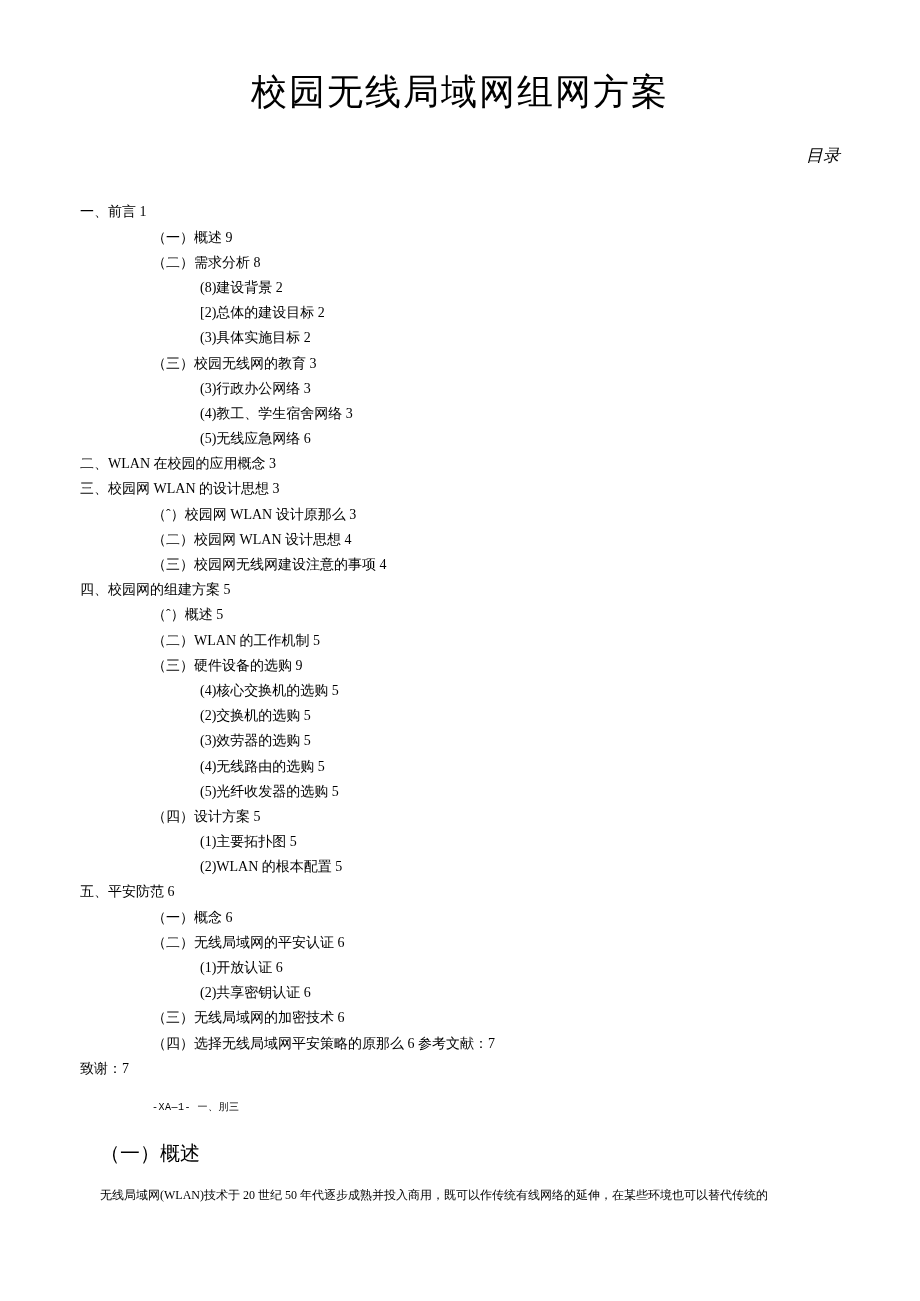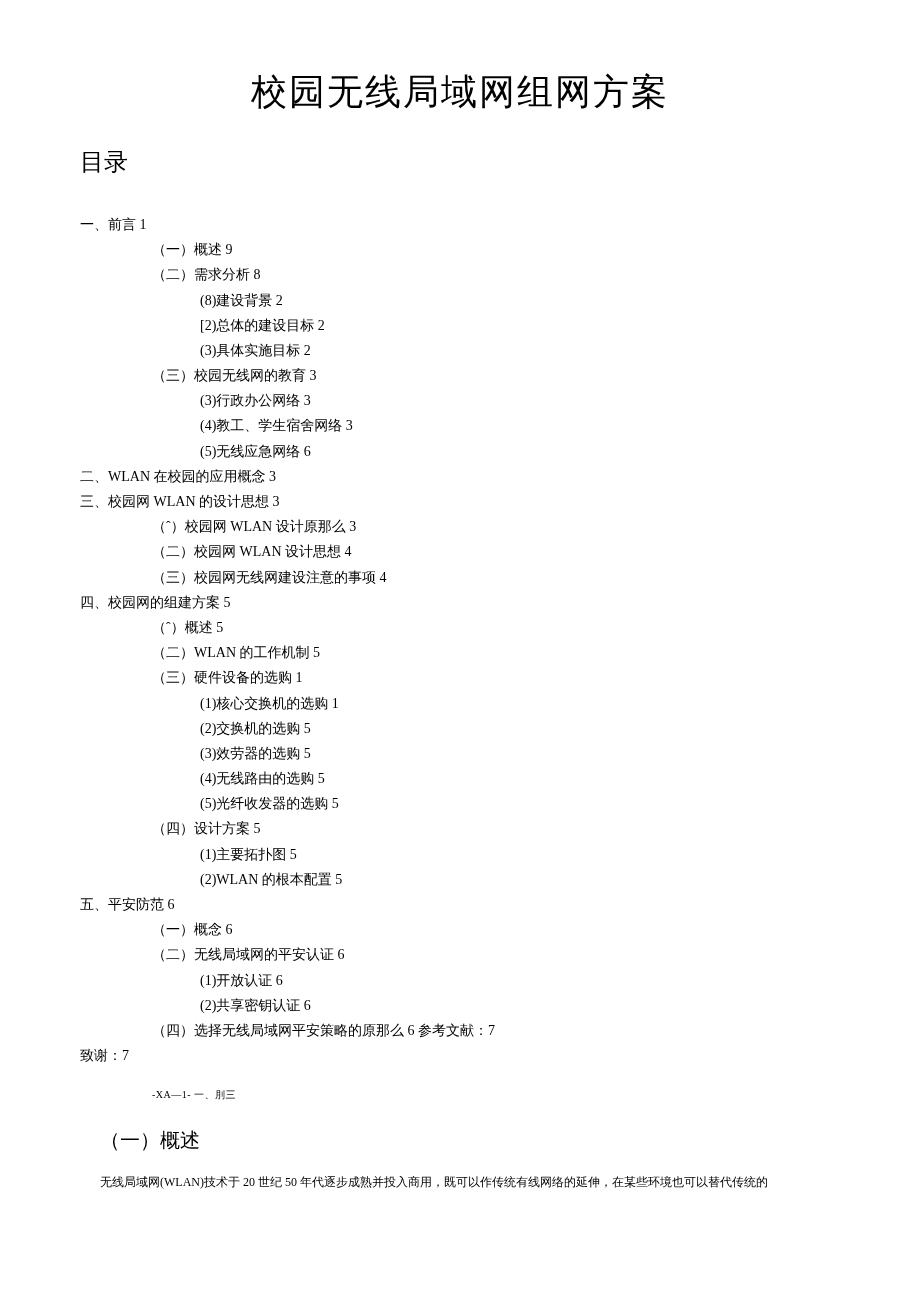--- a/index.html
+++ b/index.html
@@ -14,33 +14,35 @@
     line-height: 1.8;
   }
   .title {
     font-size: 36px;
     text-align: center;
     font-weight: normal;
     margin-bottom: 16px;
     letter-spacing: 2px;
   }
   .subtitle {
-    font-size: 24px;
-    text-align: left;
+    font-size: 17px;
+    text-align: right;
     margin-bottom: 28px;
+    font-style: italic;
   }
   .toc-l1 { margin-left: 0; }
   .toc-l2 { margin-left: 72px; }
   .toc-l3 { margin-left: 120px; }
   .small-note {
     margin-left: 72px;
     font-size: 10px;
     margin-top: 18px;
     margin-bottom: 18px;
     letter-spacing: 0.5px;
+    font-family: Liberation Mono, monospace;
   }
   .h-overview {
     font-size: 20px;
     margin-left: 20px;
     margin-top: 12px;
     margin-bottom: 14px;
   }
   .body-text {
     font-size: 12px;
     margin-left: 20px;
@@ -65,34 +67,35 @@
     <div class="toc-l3">(4)教工、学生宿舍网络 3</div>
     <div class="toc-l3">(5)无线应急网络 6</div>
     <div class="toc-l1">二、WLAN 在校园的应用概念 3</div>
     <div class="toc-l1">三、校园网 WLAN 的设计思想 3</div>
     <div class="toc-l2">（ˆ）校园网 WLAN 设计原那么 3</div>
     <div class="toc-l2">（二）校园网 WLAN 设计思想 4</div>
     <div class="toc-l2">（三）校园网无线网建设注意的事项 4</div>
     <div class="toc-l1">四、校园网的组建方案 5</div>
     <div class="toc-l2">（ˆ）概述 5</div>
     <div class="toc-l2">（二）WLAN 的工作机制 5</div>
-    <div class="toc-l2">（三）硬件设备的选购 1</div>
-    <div class="toc-l3">(1)核心交换机的选购 1</div>
+    <div class="toc-l2">（三）硬件设备的选购 9</div>
+    <div class="toc-l3">(4)核心交换机的选购 5</div>
     <div class="toc-l3">(2)交换机的选购 5</div>
     <div class="toc-l3">(3)效劳器的选购 5</div>
     <div class="toc-l3">(4)无线路由的选购 5</div>
     <div class="toc-l3">(5)光纤收发器的选购 5</div>
     <div class="toc-l2">（四）设计方案 5</div>
     <div class="toc-l3">(1)主要拓扑图 5</div>
     <div class="toc-l3">(2)WLAN 的根本配置 5</div>
     <div class="toc-l1">五、平安防范 6</div>
     <div class="toc-l2">（一）概念 6</div>
     <div class="toc-l2">（二）无线局域网的平安认证 6</div>
     <div class="toc-l3">(1)开放认证 6</div>
     <div class="toc-l3">(2)共享密钥认证 6</div>
+    <div class="toc-l2">（三）无线局域网的加密技术 6</div>
     <div class="toc-l2">（四）选择无线局域网平安策略的原那么 6 参考文献：7</div>
     <div class="toc-l1">致谢：7</div>
   </div>
 
 <div class="small-note">-XA—1- 一、刖三</div>
 
 <div class="h-overview">（一）概述</div>
 
 <div class="body-text">无线局域网(WLAN)技术于 20 世纪 50 年代逐步成熟并投入商用，既可以作传统有线网络的延伸，在某些环境也可以替代传统的</div>
 

